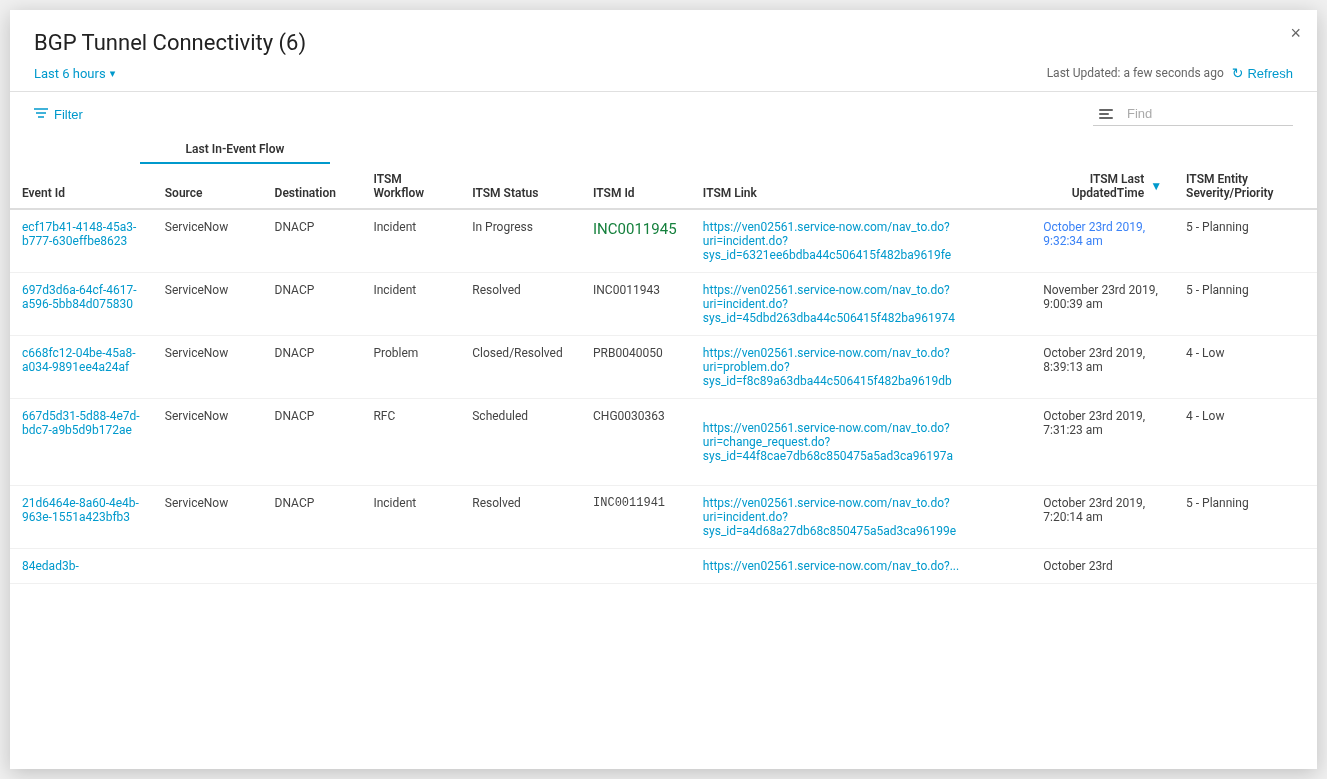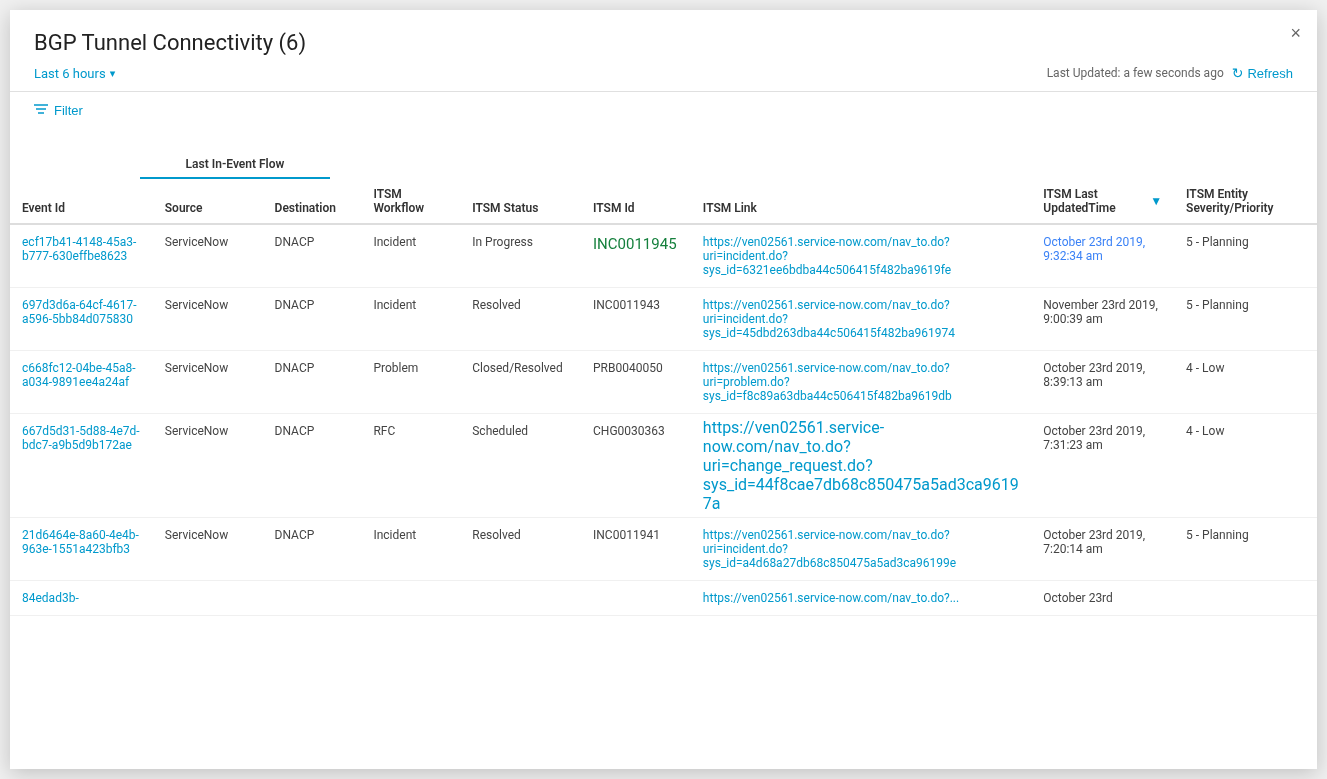--- a/index.html
+++ b/index.html
@@ -132,21 +132,20 @@
       font-size: 13px;
       color: #333;
       width: 160px;
     }
     .search-input::placeholder { color: #aaa; }
     .table-container {
       flex: 1;
       overflow-y: auto;
       overflow-x: hidden;
       position: relative;
-      margin-top: 23px;
     }
     table {
       width: 100%;
       border-collapse: collapse;
       table-layout: fixed;
     }
     .col-event-id { width: 130px; }
     .col-source { width: 100px; }
     .col-destination { width: 90px; }
     .col-itsm-workflow { width: 90px; }
@@ -229,20 +228,32 @@
       <span class="filter-icon">
         <svg width="14" height="12" viewBox="0 0 14 12" fill="none">
           <line x1="0" y1="2" x2="14" y2="2" stroke="#0099cc" stroke-width="1.5"></line>
           <line x1="2" y1="6" x2="12" y2="6" stroke="#0099cc" stroke-width="1.5"></line>
           <line x1="4" y1="10" x2="10" y2="10" stroke="#0099cc" stroke-width="1.5"></line>
         </svg>
       </span>
       <span>Filter</span>
     </button>
 
+    <div class="search-container">
+      <div class="search-icon-lines">
+        <span></span>
+          <span></span>
+          <span></span>
+      </div>
+      <svg width="13" height="13" viewBox="0 0 13 13" fill="none">
+        <circle cx="5.5" cy="5.5" r="4.5" stroke="#666" stroke-width="1.3"></circle>
+        <line x1="9" y1="9" x2="13" y2="13" stroke="#666" stroke-width="1.3"></line>
+      </svg>
+      <input class="search-input" type="text" placeholder="Find" style="">
+    </div>
   </div>
 
   <div class="table-container">
     <table>
       <colgroup>
         <col class="col-event-id">
         <col class="col-source">
         <col class="col-destination">
         <col class="col-itsm-workflow">
         <col class="col-itsm-status">
@@ -274,21 +285,21 @@
           </th>
           <th>
             <span>ITSM Status</span>
           </th>
           <th>
             <span>ITSM Id</span>
           </th>
           <th>
             <span>ITSM Link</span>
           </th>
-          <th style="cursor:pointer;">
+          <th style="cursor:pointer;text-align:right;">
             <div class="th-sort">
               <span>ITSM Last UpdatedTime</span>
               <span class="sort-indicator">▼</span>
             </div>
           </th>
           <th>
             <span>ITSM Entity Severity/Priority</span>
           </th>
         </tr>
       </thead>
@@ -326,31 +337,31 @@
             <td style="padding: 10px 12px; vertical-align: top; font-size: 12px; word-break: break-word; color: rgb(68, 68, 68);">October 23rd 2019, 8:39:13 am</td>
             <td style="padding: 10px 12px; vertical-align: top; font-size: 12px; word-break: break-word; color: rgb(68, 68, 68);">4 - Low</td>
           </tr>
           <tr style="border-bottom: 1px solid rgb(240, 240, 240);">
             <td style="padding: 10px 12px; vertical-align: top; font-size: 12px; word-break: break-word;"><a class="link-text" href="#">667d5d31-5d88-4e7d-bdc7-a9b5d9b172ae</a></td>
             <td style="padding: 10px 12px; vertical-align: top; font-size: 12px; word-break: break-word; color: rgb(68, 68, 68);">ServiceNow</td>
             <td style="padding: 10px 12px; vertical-align: top; font-size: 12px; word-break: break-word; color: rgb(68, 68, 68);">DNACP</td>
             <td style="padding: 10px 12px; vertical-align: top; font-size: 12px; word-break: break-word; color: rgb(68, 68, 68);">RFC</td>
             <td style="padding: 10px 12px; vertical-align: top; font-size: 12px; word-break: break-word; color: rgb(68, 68, 68);">Scheduled</td>
             <td style="padding: 10px 12px; vertical-align: top; font-size: 12px; word-break: break-word; color: rgb(68, 68, 68);">CHG0030363</td>
-            <td style="padding: 4px 12px; vertical-align: top; font-size: 16px; word-break: break-word;"><a class="link-text" href="#">https://ven02561.service-now.com/nav_to.do?uri=change_request.do?sys_id=44f8cae7db68c850475a5ad3ca96197a</a></td>
+            <td style="padding: 22px 12px; vertical-align: top; font-size: 12px; word-break: break-word;"><a class="link-text" href="#">https://ven02561.service-now.com/nav_to.do?uri=change_request.do?sys_id=44f8cae7db68c850475a5ad3ca96197a</a></td>
             <td style="padding: 10px 12px; vertical-align: top; font-size: 12px; word-break: break-word; color: rgb(68, 68, 68);">October 23rd 2019, 7:31:23 am</td>
             <td style="padding: 10px 12px; vertical-align: top; font-size: 12px; word-break: break-word; color: rgb(68, 68, 68);">4 - Low</td>
           </tr>
           <tr style="border-bottom: 1px solid rgb(240, 240, 240);">
             <td style="padding: 10px 12px; vertical-align: top; font-size: 12px; word-break: break-word;"><a class="link-text" href="#">21d6464e-8a60-4e4b-963e-1551a423bfb3</a></td>
             <td style="padding: 10px 12px; vertical-align: top; font-size: 12px; word-break: break-word; color: rgb(68, 68, 68);">ServiceNow</td>
             <td style="padding: 10px 12px; vertical-align: top; font-size: 12px; word-break: break-word; color: rgb(68, 68, 68);">DNACP</td>
             <td style="padding: 10px 12px; vertical-align: top; font-size: 12px; word-break: break-word; color: rgb(68, 68, 68);">Incident</td>
             <td style="padding: 10px 12px; vertical-align: top; font-size: 12px; word-break: break-word; color: rgb(68, 68, 68);">Resolved</td>
-            <td style="padding: 10px 12px; vertical-align: top; font-size: 12px; word-break: break-word; color: rgb(68, 68, 68);">INC0011941</td>
+            <td style="padding: 10px 12px; vertical-align: top; font-size: 12px; word-break: break-word; color: rgb(68, 68, 68); font-family: Liberation Mono, monospace;">INC0011941</td>
             <td style="padding: 10px 12px; vertical-align: top; font-size: 12px; word-break: break-word;"><a class="link-text" href="#">https://ven02561.service-now.com/nav_to.do?uri=incident.do?sys_id=a4d68a27db68c850475a5ad3ca96199e</a></td>
             <td style="padding: 10px 12px; vertical-align: top; font-size: 12px; word-break: break-word; color: rgb(68, 68, 68);">October 23rd 2019, 7:20:14 am</td>
             <td style="padding: 10px 12px; vertical-align: top; font-size: 12px; word-break: break-word; color: rgb(68, 68, 68);">5 - Planning</td>
           </tr>
           <tr style="border-bottom: 1px solid rgb(240, 240, 240);">
             <td style="padding: 10px 12px; vertical-align: top; font-size: 12px; word-break: break-word;"><a class="link-text" href="#">84edad3b-</a></td>
             <td style="padding: 10px 12px; vertical-align: top; font-size: 12px; word-break: break-word; color: rgb(68, 68, 68);"></td>
             <td style="padding: 10px 12px; vertical-align: top; font-size: 12px; word-break: break-word; color: rgb(68, 68, 68);"></td>
             <td style="padding: 10px 12px; vertical-align: top; font-size: 12px; word-break: break-word; color: rgb(68, 68, 68);"></td>
             <td style="padding: 10px 12px; vertical-align: top; font-size: 12px; word-break: break-word; color: rgb(68, 68, 68);"></td>

